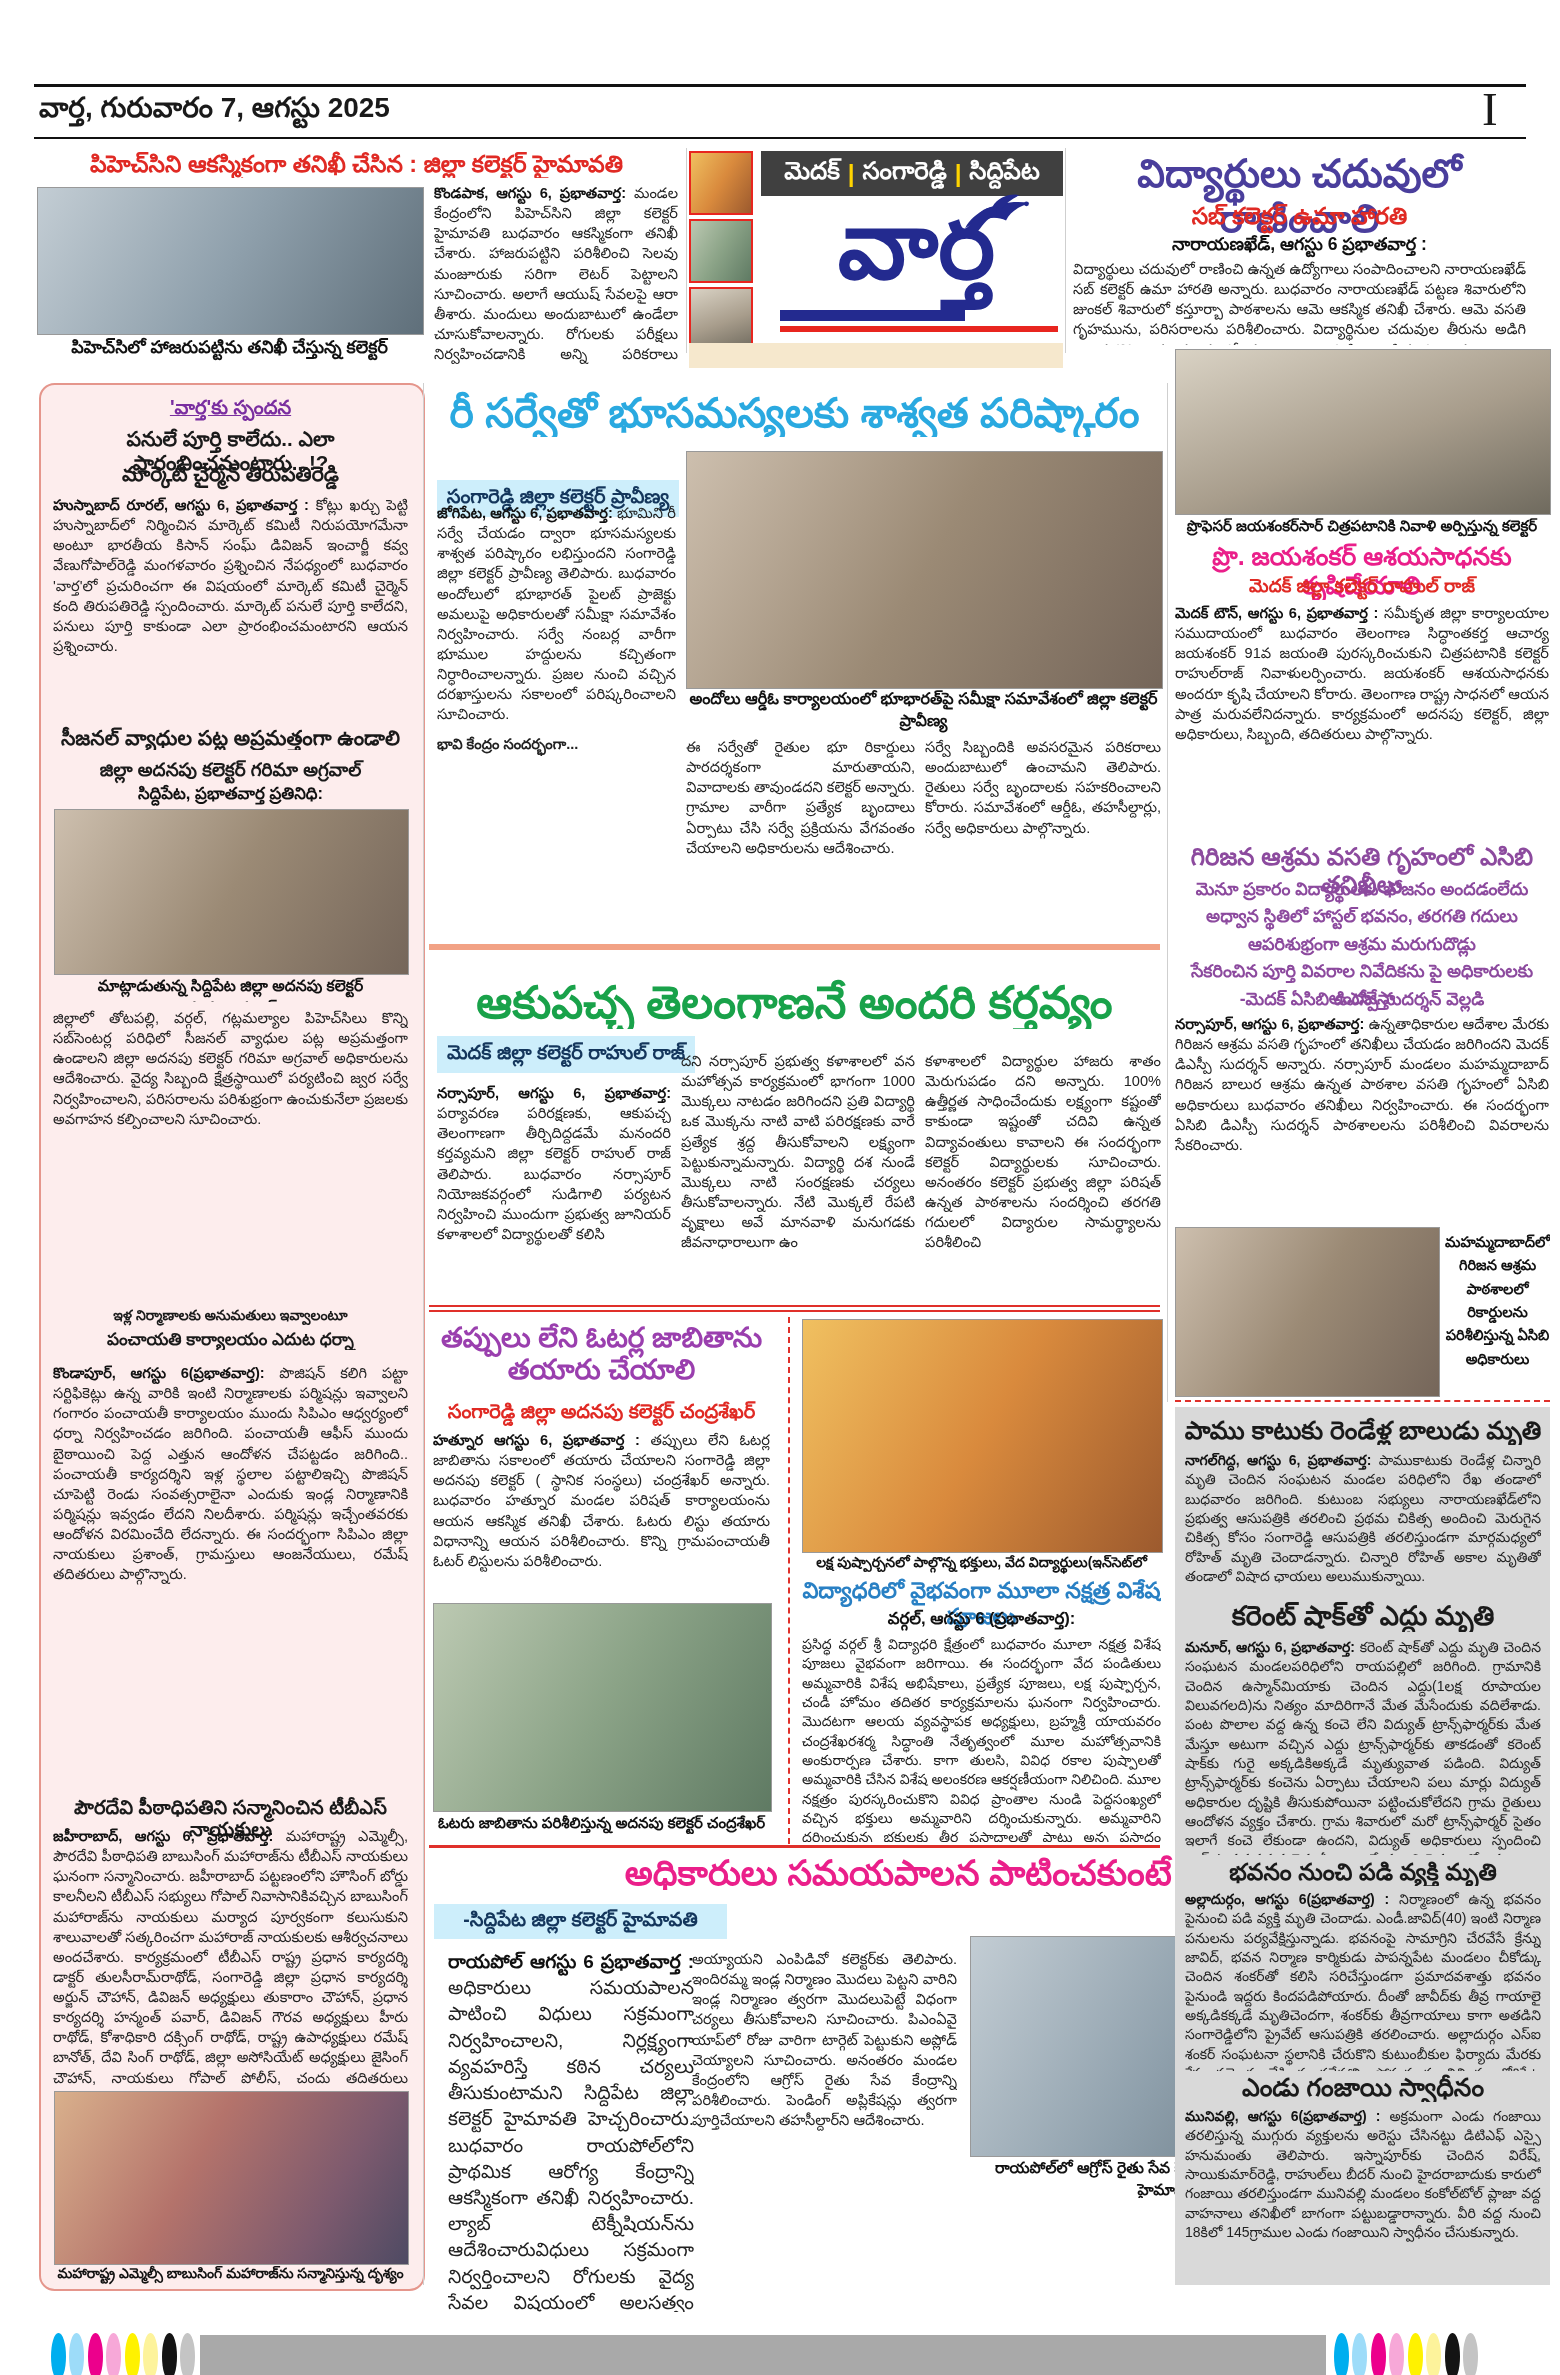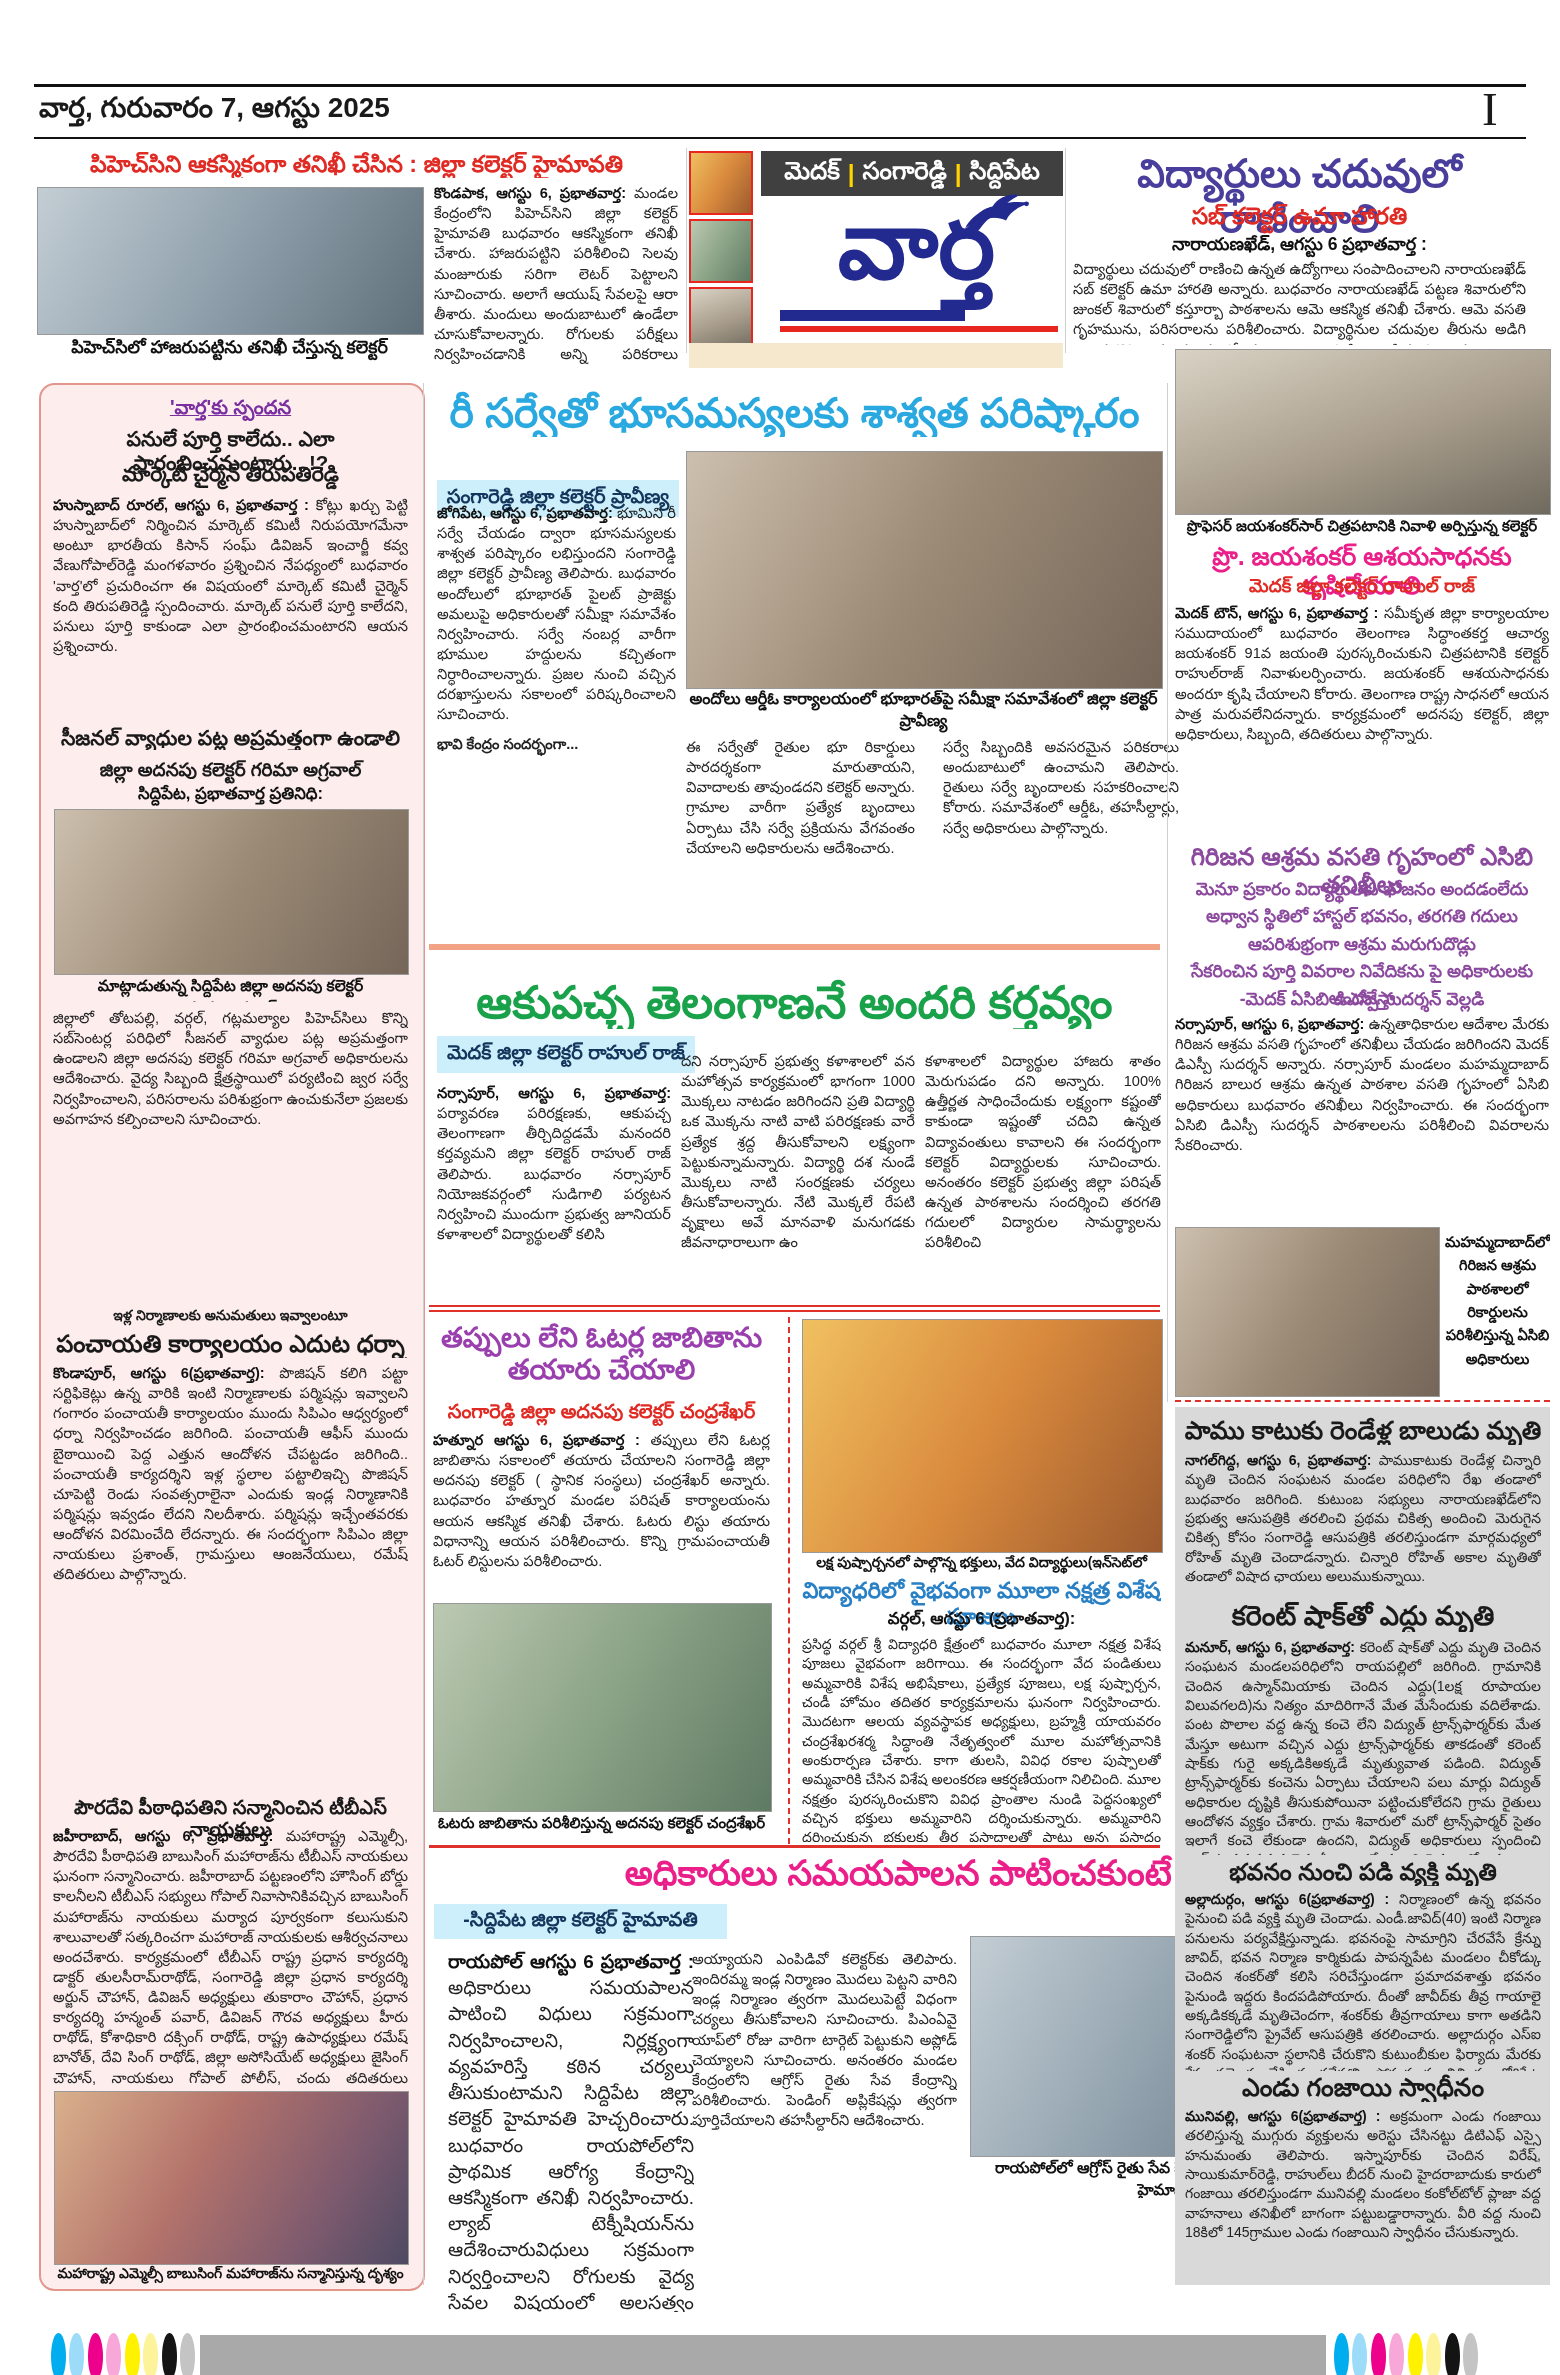--- a/index.html
+++ b/index.html
@@ -84,21 +84,21 @@
     <span class="dl">హుస్నాబాద్ రూరల్, ఆగస్టు 6, ప్రభాతవార్త :</span>
     <span>కోట్లు ఖర్చు పెట్టి హుస్నాబాద్‌లో నిర్మించిన మార్కెట్ కమిటీ నిరుపయోగమేనా అంటూ భారతీయ కిసాన్ సంఘ్ డివిజన్ ఇంచార్జీ కవ్వ వేణుగోపాల్‌రెడ్డి మంగళవారం ప్రశ్నించిన నేపధ్యంలో బుధవారం 'వార్త'లో ప్రచురించగా ఈ విషయంలో మార్కెట్ కమిటీ చైర్మెన్ కంది తిరుపతిరెడ్డి స్పందించారు. మార్కెట్ పనులే పూర్తి కాలేదని, పనులు పూర్తి కాకుండా ఎలా ప్రారంభించమంటారని ఆయన ప్రశ్నించారు.</span>
   </div>
   <div class="abs hl" style="left:51px;top:726px;width:359px;font-size:20.5px;">సీజనల్ వ్యాధుల పట్ల అప్రమత్తంగా ఉండాలి</div>
   <div class="abs sub" style="left:51px;top:759px;width:359px;font-size:18.5px;">జిల్లా అదనపు కలెక్టర్ గరిమా అగ్రవాల్</div>
   <div class="abs dlc" style="left:51px;top:784px;width:359px;font-size:16.6px;">సిద్దిపేట, ప్రభాతవార్త ప్రతినిధి:</div>
   <div class="abs ph ph-a" style="left:54px;top:809px;width:353px;height:164px;"></div>
   <div class="abs cap" style="left:54px;top:977px;width:353px;height:25px;font-size:15.6px;">మాట్లాడుతున్న సిద్దిపేట జిల్లా అదనపు కలెక్టర్ గరిమాఅగ్రవాల్</div>
   <div class="abs body" style="left:53px;top:1008px;width:355px;height:293px;font-size:14.6px;">జిల్లాలో తోటపల్లి, వర్గల్, గట్లమల్యాల పిహెచ్‌సిలు కొన్ని సబ్‌సెంటర్ల పరిధిలో సీజనల్ వ్యాధుల పట్ల అప్రమత్తంగా ఉండాలని జిల్లా అదనపు కలెక్టర్ గరిమా అగ్రవాల్ అధికారులను ఆదేశించారు. వైద్య సిబ్బంది క్షేత్రస్థాయిలో పర్యటించి జ్వర సర్వే నిర్వహించాలని, పరిసరాలను పరిశుభ్రంగా ఉంచుకునేలా ప్రజలకు అవగాహన కల్పించాలని సూచించారు.</div>
   <div class="abs sub" style="left:51px;top:1307px;width:359px;font-size:14px;">ఇళ్ల నిర్మాణాలకు అనుమతులు ఇవ్వాలంటూ</div>
-  <div class="abs hl" style="left:51px;top:1330px;width:359px;font-size:24px;">పంచాయతి కార్యాలయం ఎదుట ధర్నా</div>
+  <div class="abs hl" style="left:51px;top:1330px;width:359px;font-size:17px;">పంచాయతి కార్యాలయం ఎదుట ధర్నా</div>
   <div class="abs body" style="left:53px;top:1363px;width:355px;height:425px;font-size:14.6px;">
     <span class="dl">కొండాపూర్, ఆగస్టు 6(ప్రభాతవార్త):</span>
     <span>పొజిషన్ కలిగి పట్టా సర్టిఫికెట్లు ఉన్న వారికి ఇంటి నిర్మాణాలకు పర్మిషన్లు ఇవ్వాలని గంగారం పంచాయతీ కార్యాలయం ముందు సిపిఎం ఆధ్వర్యంలో ధర్నా నిర్వహించడం జరిగింది. పంచాయతీ ఆఫీస్ ముందు బైఠాయించి పెద్ద ఎత్తున ఆందోళన చేపట్టడం జరిగింది.. పంచాయతీ కార్యదర్శిని ఇళ్ల స్థలాల పట్టాలిఇచ్చి పొజిషన్ చూపెట్టి రెండు సంవత్సరాలైనా ఎందుకు ఇండ్ల నిర్మాణానికి పర్మిషన్లు ఇవ్వడం లేదని నిలదీశారు. పర్మిషన్లు ఇచ్చేంతవరకు ఆందోళన విరమించేది లేదన్నారు. ఈ సందర్భంగా సిపిఎం జిల్లా నాయకులు ప్రశాంత్, గ్రామస్తులు ఆంజనేయులు, రమేష్ తదితరులు పాల్గొన్నారు.</span>
   </div>
   <div class="abs hl" style="left:51px;top:1796px;width:359px;font-size:19.5px;">పౌరదేవి పీఠాధిపతిని సన్మానించిన టీబీఎస్ నాయకులు</div>
   <div class="abs body" style="left:53px;top:1826px;width:355px;height:261px;font-size:14.6px;">
     <span class="dl">జహీరాబాద్, ఆగస్టు 6, ప్రభాతవార్త:</span>
     <span>మహారాష్ట్ర ఎమ్మెల్సీ, పౌరదేవి పీఠాధిపతి బాబుసింగ్ మహారాజ్‌ను టీబీఎస్ నాయకులు ఘనంగా సన్మానించారు. జహీరాబాద్ పట్టణంలోని హౌసింగ్ బోర్డు కాలనీలని టీబీఎస్ సభ్యులు గోపాల్ నివాసానికివచ్చిన బాబుసింగ్ మహారాజ్‌ను నాయకులు మర్యాద పూర్వకంగా కలుసుకుని శాలువాలతో సత్కరించగా మహారాజ్ నాయకులకు ఆశీర్వచనాలు అందచేశారు. కార్యక్రమంలో టీబీఎస్ రాష్ట్ర ప్రధాన కార్యదర్శి డాక్టర్ తులసీరామ్‌రాథోడ్, సంగారెడ్డి జిల్లా ప్రధాన కార్యదర్శి అర్జున్ చౌహాన్, డివిజన్ అధ్యక్షులు తుకారాం చౌహాన్, ప్రధాన కార్యదర్శి హన్మంత్ పవార్, డివిజన్ గౌరవ అధ్యక్షులు హీరు రాథోడ్, కోశాధికారి దక్సింగ్ రాథోడ్, రాష్ట్ర ఉపాధ్యక్షులు రమేష్ బానోత్, దేవి సింగ్ రాథోడ్, జిల్లా అసోసియేట్ అధ్యక్షులు జైసింగ్ చౌహాన్, నాయకులు గోపాల్ పోలీస్, చందు తదితరులు పాల్గొన్నారు.</span>
   </div>
   <div class="abs ph ph-c" style="left:54px;top:2091px;width:353px;height:172px;"></div>
@@ -109,21 +109,21 @@
   <div class="abs hl" style="left:429px;top:390px;width:731px;font-size:41px;color:#2aa9e0;">రీ సర్వేతో భూసమస్యలకు శాశ్వత పరిష్కారం</div>
   <div class="abs kicker" style="left:437px;top:456px;width:242px;height:37px;font-size:19.5px;margin-top:24px;">సంగారెడ్డి జిల్లా కలెక్టర్ ప్రావీణ్య</div>
   <div class="abs body" style="left:437px;top:503px;width:239px;height:429px;font-size:14.6px;">
     <span class="dl">జోగిపేట, ఆగస్టు 6, ప్రభాతవార్త:</span>
     <span>భూమిని రీ సర్వే చేయడం ద్వారా భూసమస్యలకు శాశ్వత పరిష్కారం లభిస్తుందని సంగారెడ్డి జిల్లా కలెక్టర్ ప్రావీణ్య తెలిపారు. బుధవారం అందోలులో భూభారత్ పైలట్ ప్రాజెక్టు అమలుపై అధికారులతో సమీక్షా సమావేశం నిర్వహించారు. సర్వే నంబర్ల వారీగా భూముల హద్దులను కచ్చితంగా నిర్ధారించాలన్నారు. ప్రజల నుంచి వచ్చిన దరఖాస్తులను సకాలంలో పరిష్కరించాలని సూచించారు.</span>
     <div style="font-weight:bold;margin-top:9.8px;">భావి కేంద్రం సందర్భంగా...</div>
   </div>
   <div class="abs ph ph-a" style="left:686px;top:451px;width:475px;height:236px;"></div>
   <div class="abs cap" style="left:686px;top:690px;width:475px;height:43px;font-size:16px;">అందోలు ఆర్డీఓ కార్యాలయంలో భూభారత్‌పై సమీక్షా సమావేశంలో జిల్లా కలెక్టర్ ప్రావీణ్య</div>
   <div class="abs body" style="left:686px;top:737px;width:229px;height:200px;font-size:14.6px;">ఈ సర్వేతో రైతుల భూ రికార్డులు పారదర్శకంగా మారుతాయని, వివాదాలకు తావుండదని కలెక్టర్ అన్నారు. గ్రామాల వారీగా ప్రత్యేక బృందాలు ఏర్పాటు చేసి సర్వే ప్రక్రియను వేగవంతం చేయాలని అధికారులను ఆదేశించారు.</div>
-  <div class="abs body" style="left:925px;top:737px;width:236px;height:200px;font-size:14.6px;margin-left:18px;">సర్వే సిబ్బందికి అవసరమైన పరికరాలు అందుబాటులో ఉంచామని తెలిపారు. రైతులు సర్వే బృందాలకు సహకరించాలని కోరారు. సమావేశంలో ఆర్డీఓ, తహసీల్దార్లు, సర్వే అధికారులు పాల్గొన్నారు.</div>
+  <div class="abs body" style="left:925px;top:737px;width:236px;height:200px;font-size:14.6px;">సర్వే సిబ్బందికి అవసరమైన పరికరాలు అందుబాటులో ఉంచామని తెలిపారు. రైతులు సర్వే బృందాలకు సహకరించాలని కోరారు. సమావేశంలో ఆర్డీఓ, తహసీల్దార్లు, సర్వే అధికారులు పాల్గొన్నారు.</div>
 
   <div class="abs" style="left:429px;top:944px;width:731px;height:5.9px;background:#f2a285;"></div>
 
   <div class="abs hl" style="left:429px;top:958px;width:731px;font-size:45px;color:#19a24a;margin-top:19px;">ఆకుపచ్చ తెలంగాణనే అందరి కర్తవ్యం</div>
   <div class="abs kicker" style="left:437px;top:1036px;width:258px;height:37px;font-size:19.5px;">మెదక్ జిల్లా కలెక్టర్ రాహుల్ రాజ్</div>
   <div class="abs body" style="left:437px;top:1083px;width:234px;height:217px;font-size:14.6px;">
     <span class="dl">నర్సాపూర్, ఆగస్టు 6, ప్రభాతవార్త:</span>
     <span>పర్యావరణ పరిరక్షణకు, ఆకుపచ్చ తెలంగాణగా తీర్చిదిద్దడమే మనందరి కర్తవ్యమని జిల్లా కలెక్టర్ రాహుల్ రాజ్ తెలిపారు. బుధవారం నర్సాపూర్ నియోజకవర్గంలో సుడిగాలి పర్యటన నిర్వహించి ముందుగా ప్రభుత్వ జూనియర్ కళాశాలలో విద్యార్థులతో కలిసి</span>
   </div>
   <div class="abs body" style="left:681px;top:1051px;width:234px;height:249px;font-size:14.6px;">దని నర్సాపూర్ ప్రభుత్వ కళాశాలలో వన మహోత్సవ కార్యక్రమంలో భాగంగా 1000 మొక్కలు నాటడం జరిగిందని ప్రతి విద్యార్థి ఒక మొక్కను నాటి వాటి పరిరక్షణకు వారే ప్రత్యేక శ్రద్ద తీసుకోవాలని లక్ష్యంగా పెట్టుకున్నామన్నారు. విద్యార్థి దశ నుండే మొక్కలు నాటి సంరక్షణకు చర్యలు తీసుకోవాలన్నారు. నేటి మొక్కలే రేపటి వృక్షాలు అవే మానవాళి మనుగడకు జీవనాధారాలుగా ఉం</div>

